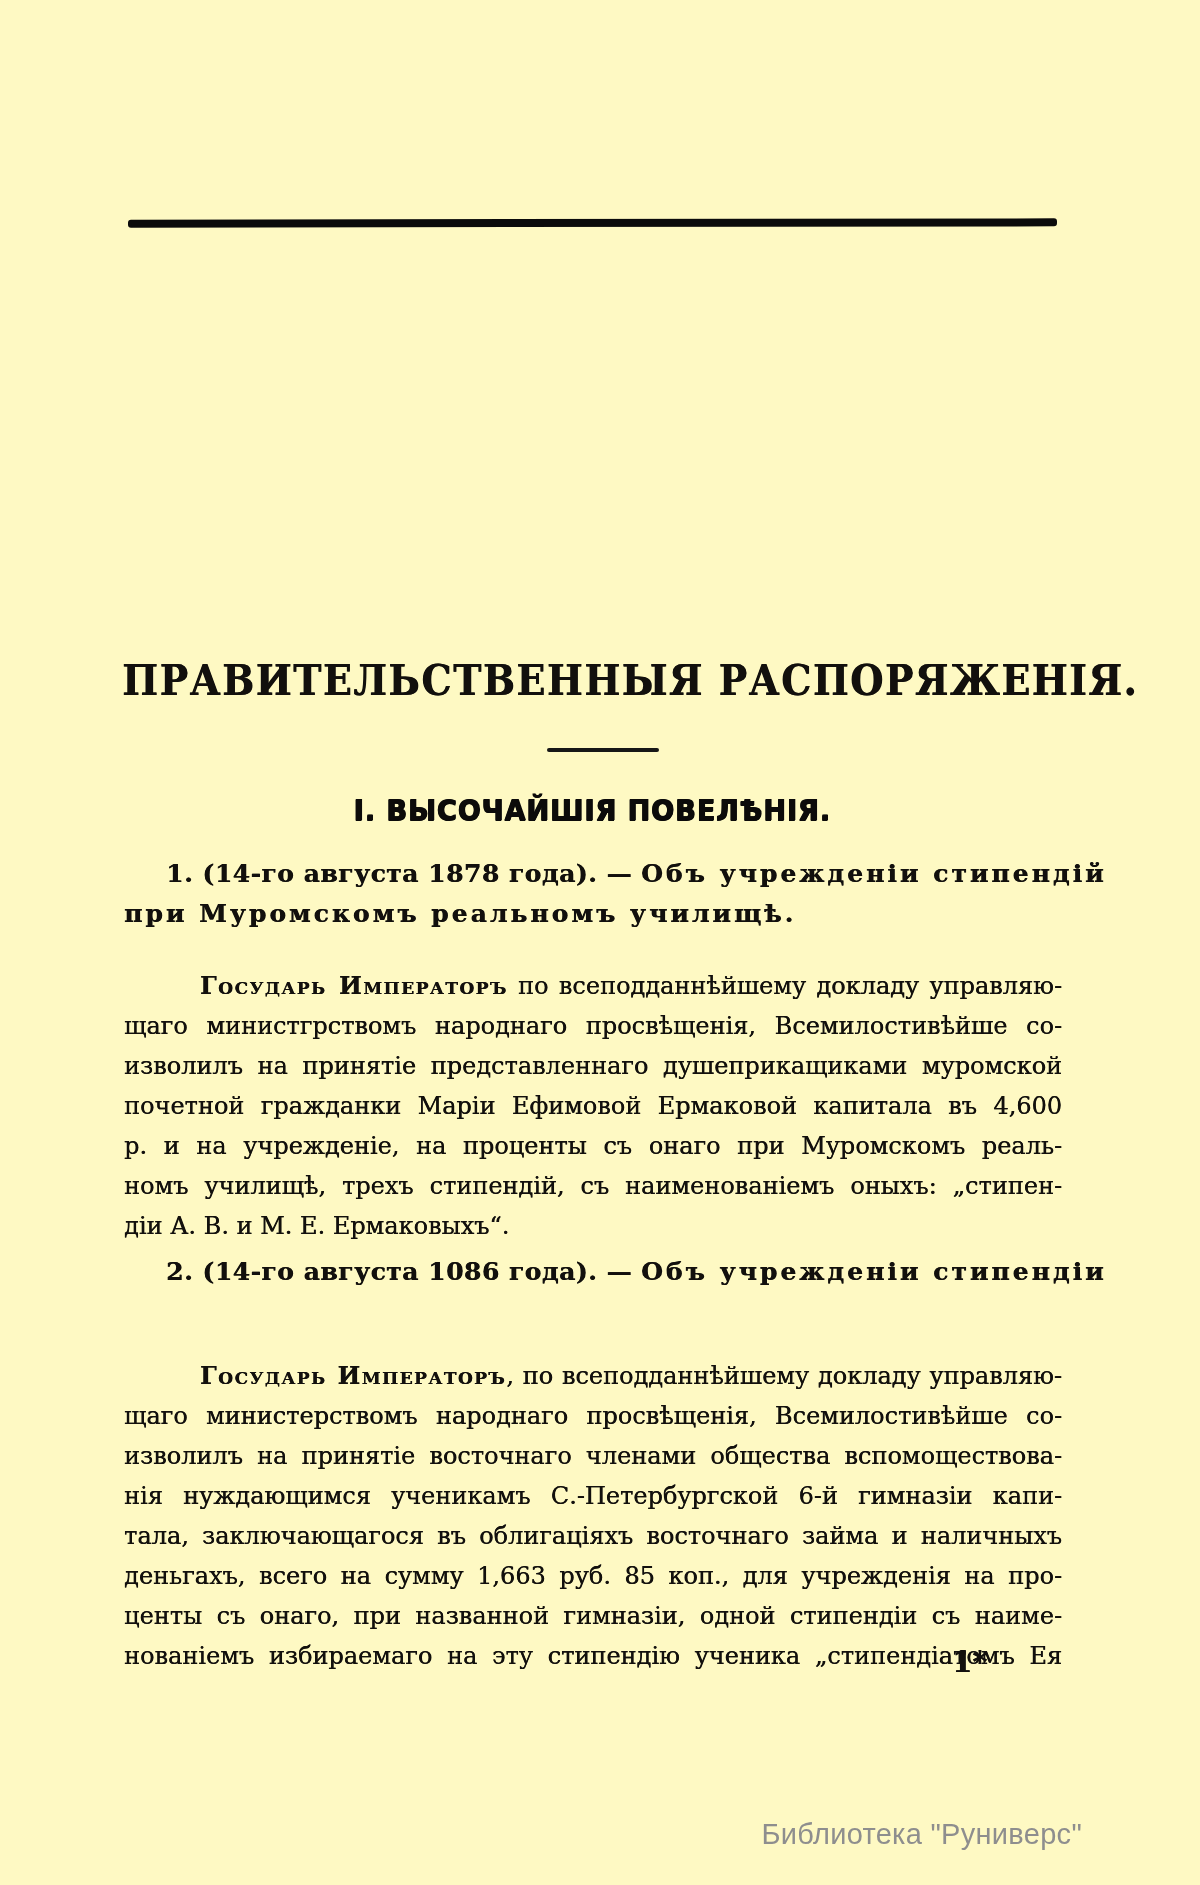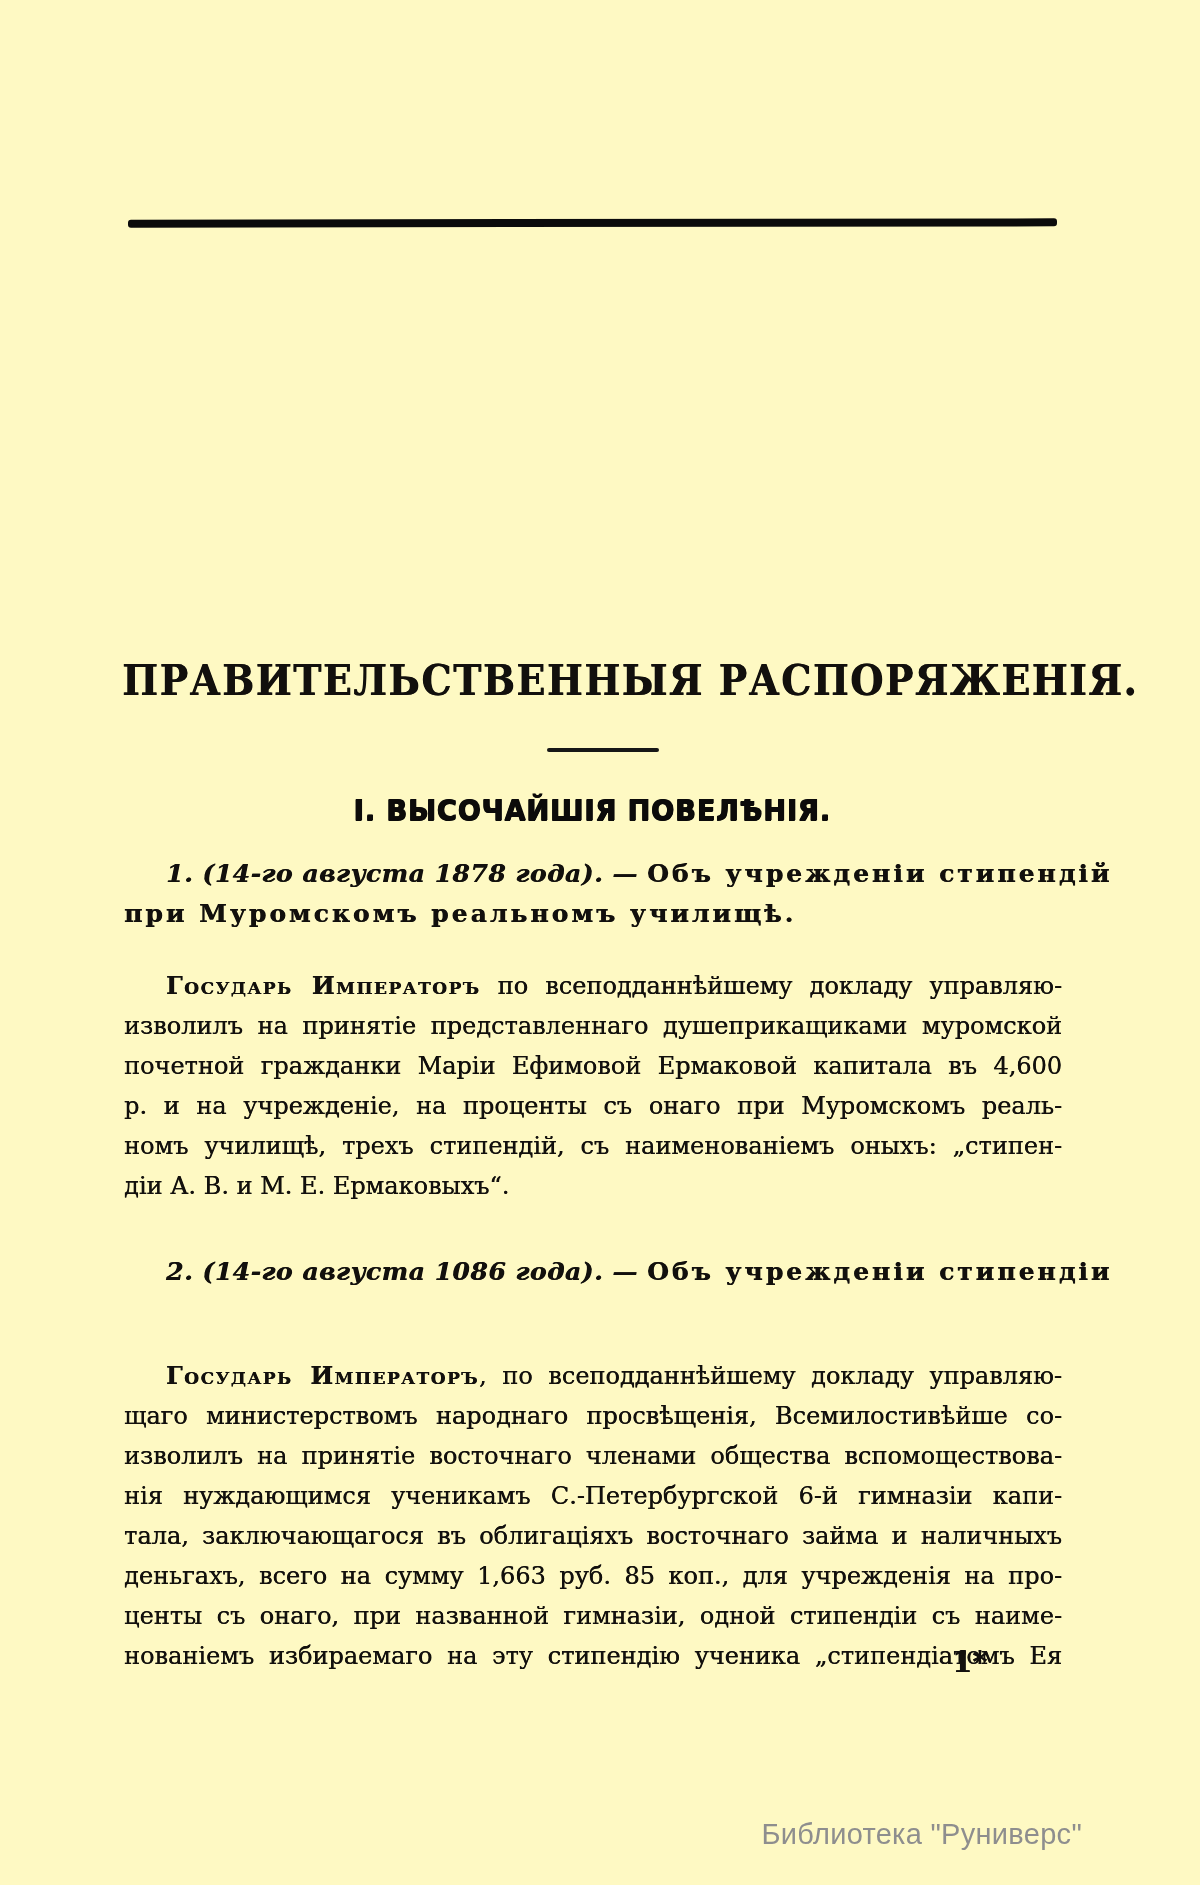--- a/index.html
+++ b/index.html
@@ -80,26 +80,27 @@
     text-align-last: justify;
     text-shadow: 0.35px 0 0 currentColor;
   }
   .line.indent { text-indent: 42px; }
   .line.align-left { text-align-last: left; }
   .heading-line {
     font-weight: 700;
     font-size: 25px;
     text-shadow: 0.5px 0 0 currentColor;
   }
-  .heading-prefix { letter-spacing: 0.5px; font-style: italic; }
+  .heading-prefix { letter-spacing: 0.5px; }
   .subject { letter-spacing: 3px; }
   .smallcaps {
     font-variant: small-caps;
     letter-spacing: 1.5px;
     font-weight: 600;
+    margin-left: 34px;
   }
   .sig-mark {
     position: absolute;
     left: 952px;
     top: 1645px;
     font-size: 29px;
     font-weight: 600;
     text-shadow: 0.4px 0 0 currentColor;
   }
   .watermark {
@@ -125,20 +126,21 @@
 
   <div class="section-heading">І. ВЫСОЧАЙШІЯ ПОВЕЛѢНІЯ.</div>
 
   <div class="text-block" style="top:854px">
     <div class="line heading-line indent"><span class="heading-prefix">1. (14-го августа 1878 года). — </span><span class="subject">Объ учрежденіи стипендій</span></div>
     <div class="line heading-line align-left"><span class="subject">при Муромскомъ реальномъ училищѣ.</span></div>
   </div>
 
   <div class="text-block" style="top:966px">
     <div class="line indent"><span class="smallcaps">Государь Императоръ</span><span> по всеподданнѣйшему докладу управляю-</span></div>
+    <div class="line">щаго министгрствомъ народнаго просвѣщенія, Всемилостивѣйше со-</div>
     <div class="line">изволилъ на принятіе представленнаго душеприкащиками муромской</div>
     <div class="line">почетной гражданки Маріи Ефимовой Ермаковой капитала въ 4,600</div>
     <div class="line">р. и на учрежденіе, на проценты съ онаго при Муромскомъ реаль-</div>
     <div class="line">номъ училищѣ, трехъ стипендій, съ наименованіемъ оныхъ: „стипен-</div>
     <div class="line align-left">діи А. В. и М. Е. Ермаковыхъ“.</div>
   </div>
 
   <div class="text-block" style="top:1252px">
     <div class="line heading-line indent"><span class="heading-prefix">2. (14-го августа 1086 года). — </span><span class="subject">Объ учрежденіи стипендіи</span></div>
   </div>

